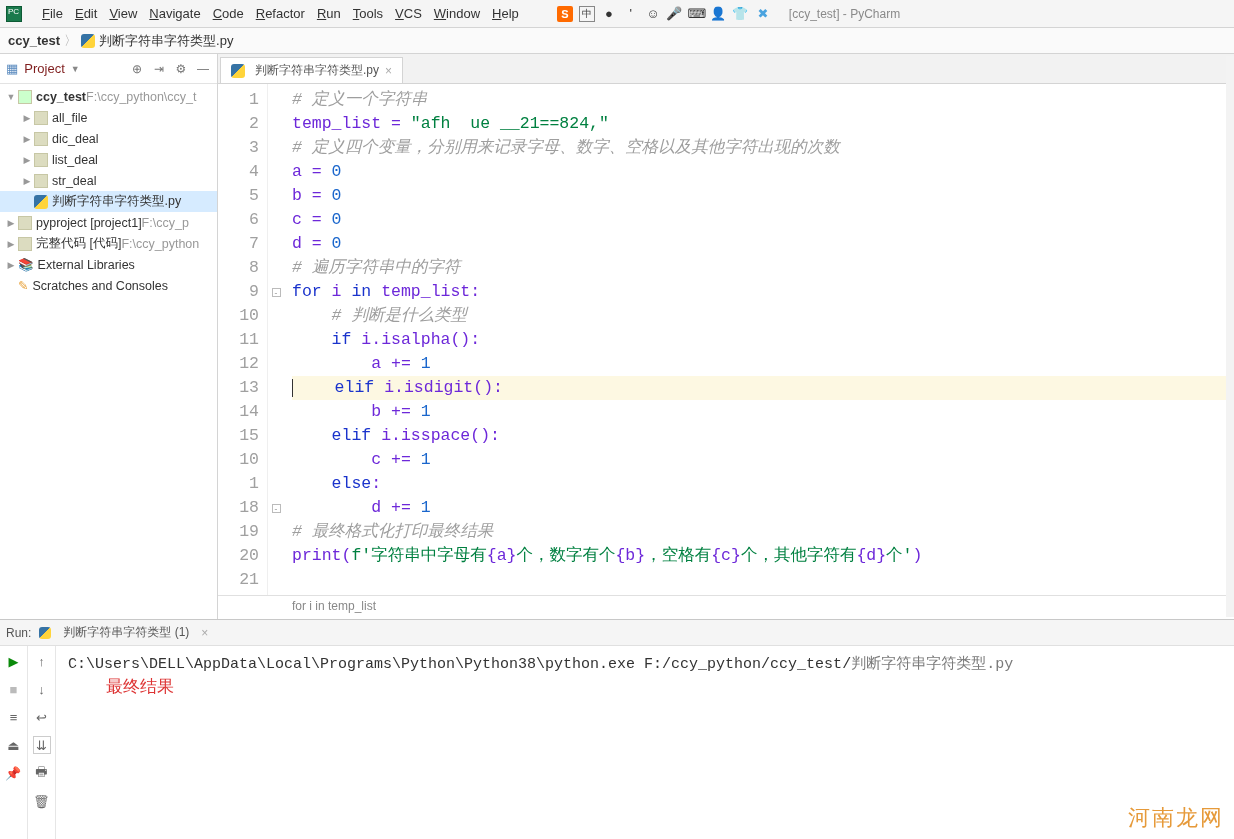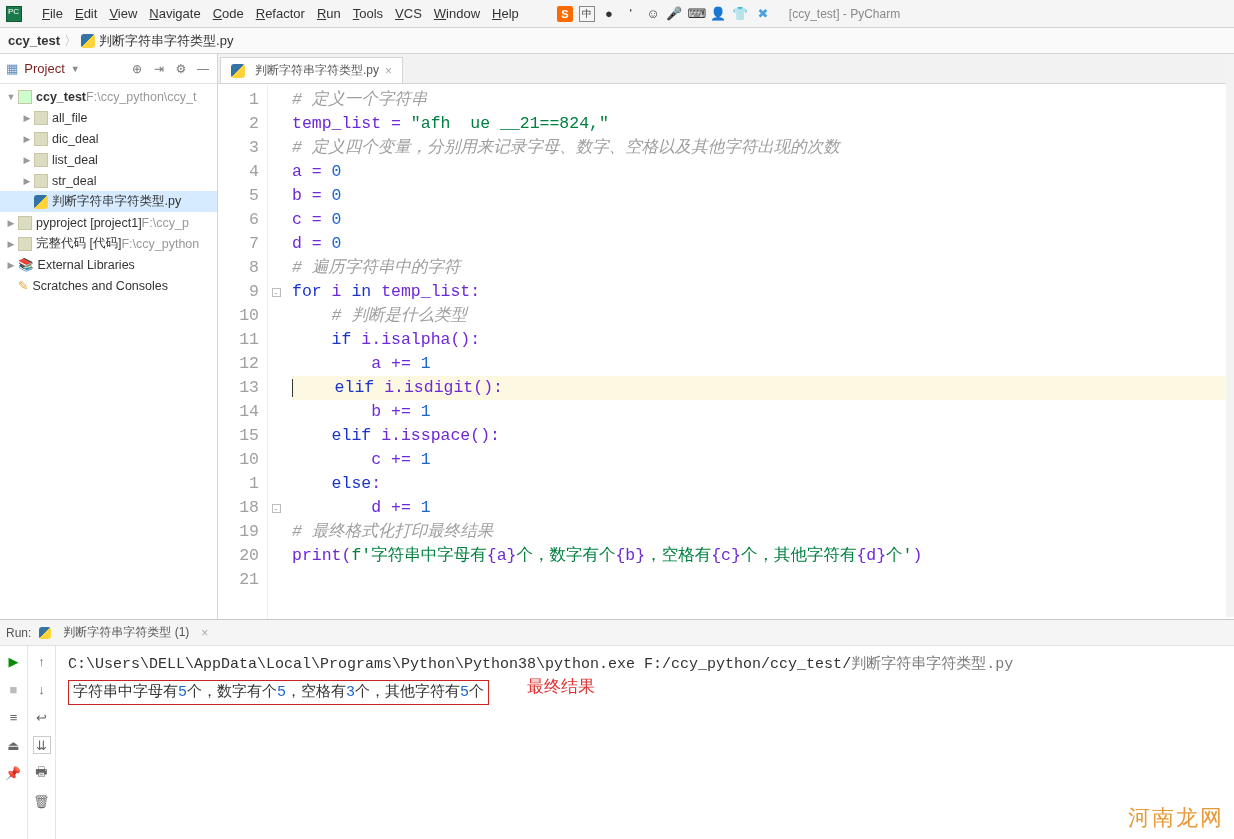--- a/index.html
+++ b/index.html
@@ -291,20 +291,21 @@
           <div class="fg-cell"></div>
           <div class="fg-cell">
             <div class="fg-mark">-</div>
           </div>
           <div class="fg-cell"></div>
           <div class="fg-cell"></div>
           <div class="fg-cell"></div>
         </div>
       <div class="code-area" id="code"><div class="code-line"><span class="c-com"># 定义一个字符串</span></div><div class="code-line"><span class="c-self">temp_list = </span><span class="c-str">"afh  ue __21==824,"</span></div><div class="code-line"><span class="c-com"># 定义四个变量，分别用来记录字母、数字、空格以及其他字符出现的次数</span></div><div class="code-line"><span class="c-self">a = </span><span class="c-num">0</span></div><div class="code-line"><span class="c-self">b = </span><span class="c-num">0</span></div><div class="code-line"><span class="c-self">c = </span><span class="c-num">0</span></div><div class="code-line"><span class="c-self">d = </span><span class="c-num">0</span></div><div class="code-line"><span class="c-com"># 遍历字符串中的字符</span></div><div class="code-line"><span class="c-kw">for </span><span class="c-self">i </span><span class="c-kw">in </span><span class="c-self">temp_list:</span></div><div class="code-line"><span class="c-self">    </span><span class="c-com"># 判断是什么类型</span></div><div class="code-line"><span class="c-self">    </span><span class="c-kw">if </span><span class="c-self">i.isalpha():</span></div><div class="code-line"><span class="c-self">        a += </span><span class="c-num">1</span></div><div class="code-line current"><span class="caret"></span><span class="c-self">    </span><span class="c-kw">elif </span><span class="c-self">i.isdigit():</span></div><div class="code-line"><span class="c-self">        b += </span><span class="c-num">1</span></div><div class="code-line"><span class="c-self">    </span><span class="c-kw">elif </span><span class="c-self">i.isspace():</span></div><div class="code-line"><span class="c-self">        c += </span><span class="c-num">1</span></div><div class="code-line"><span class="c-self">    </span><span class="c-kw">else</span><span class="c-self">:</span></div><div class="code-line"><span class="c-self">        d += </span><span class="c-num">1</span></div><div class="code-line"><span class="c-com"># 最终格式化打印最终结果</span></div><div class="code-line"><span class="c-self">print(</span><span class="c-str">f'字符串中字母有</span><span class="c-self">{</span><span class="c-self">a</span><span class="c-self">}</span><span class="c-str">个，数字有个</span><span class="c-self">{</span><span class="c-self">b</span><span class="c-self">}</span><span class="c-str">，空格有</span><span class="c-self">{</span><span class="c-self">c</span><span class="c-self">}</span><span class="c-str">个，其他字符有</span><span class="c-self">{</span><span class="c-self">d</span><span class="c-self">}</span><span class="c-str">个'</span><span class="c-self">)</span></div><div class="code-line"><span class="c-self"></span></div></div>
     </div>
+    <div class="breadcrumb-editor">for i in temp_list</div>
   </div>
 </div>
 
 <div class="run-panel">
   <div class="run-header">
     <span>Run:</span>
     <span class="py-icon" style="width:12px;height:12px;"></span>
     <span>判断字符串字符类型 (1)</span>
     <span class="close">×</span>
   </div>
@@ -322,21 +323,20 @@
       <span class="rt-btn">↩</span>
       <span class="rt-btn" style="border:1px solid #ccc;">⇊</span>
       <span class="rt-btn">🖶</span>
       <span class="rt-btn">🗑</span>
     </div>
     <div class="console">
       <div>
         <span>C:\Users\DELL\AppData\Local\Programs\Python\Python38\python.exe F:/ccy_python/ccy_test/</span><span class="path-tail">判断字符串字符类型.py</span>
       </div>
       <div style="display:flex;align-items:flex-start;">
-        <span class="result-box" id="result-box"><span>字符串中字母有</span><span class="num">5</span><span>个，数字有个</span><span class="num">5</span><span>，空格有</span><span class="num">3</span><span>个，其他字符有</span><span class="num">5</span><span>个</span></span>
         <span class="final-label">最终结果</span>
       </div>
       <div style="height:22px;"></div>
     </div>
   </div>
 </div>
 
 <div class="vscroll"></div>
 <div class="watermark">河南龙网</div>
 

